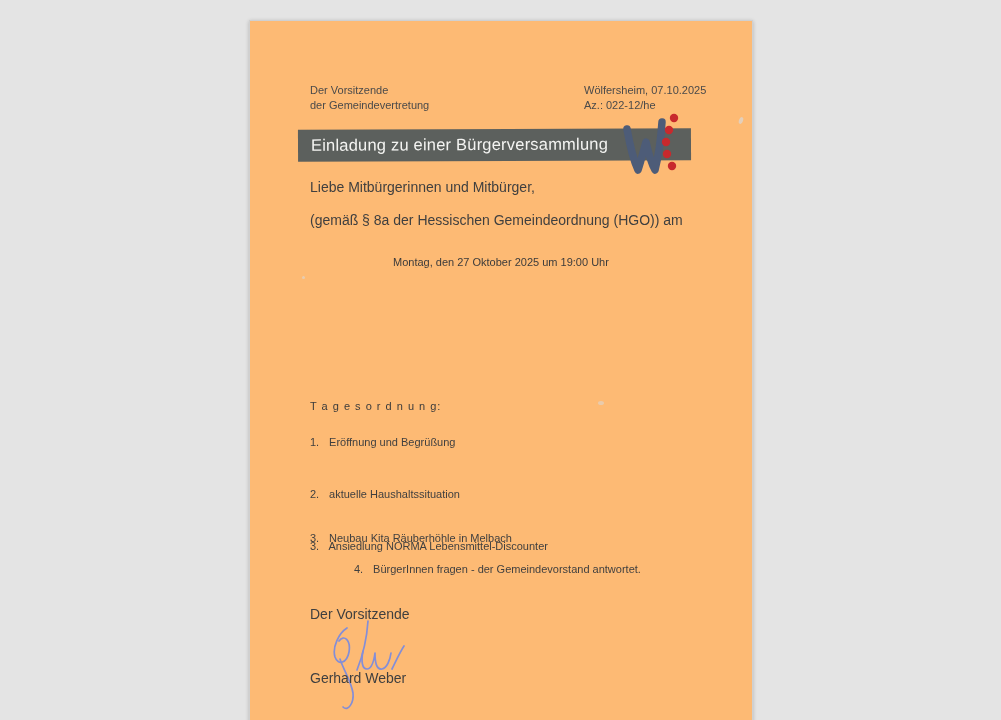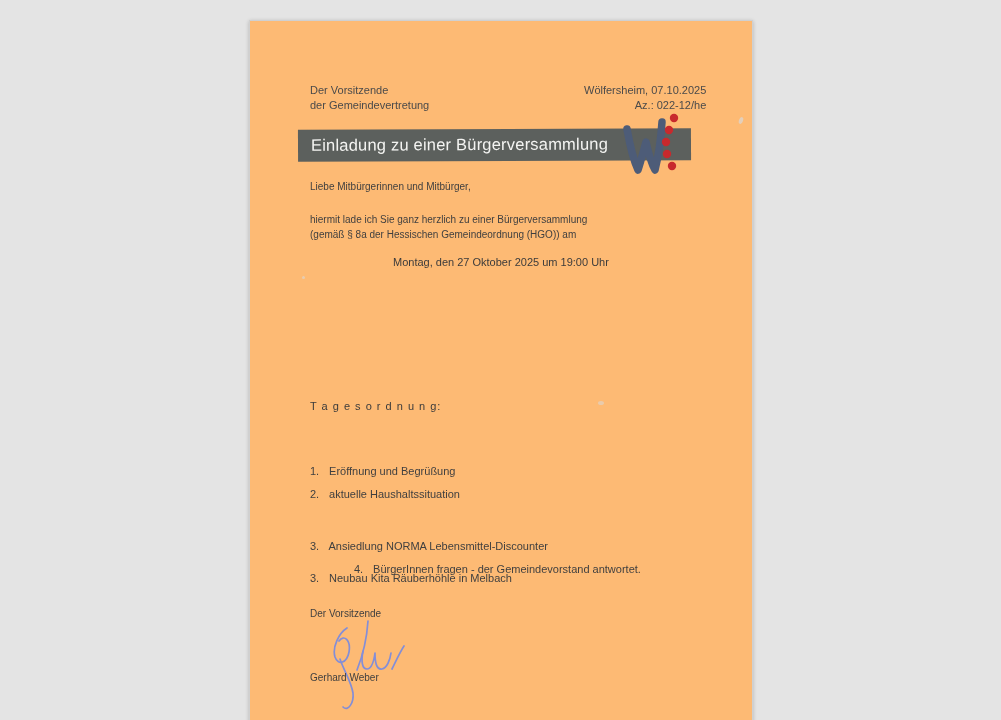--- a/index.html
+++ b/index.html
@@ -11,21 +11,21 @@
   }
   .page{
     position:absolute;left:249px;top:20px;width:504px;height:716px;
     background:#fdba74;
     border:1px solid #d0d0d0;
     box-shadow:0 1px 4px rgba(0,0,0,.22);
     box-sizing:border-box;
   }
   .abs{position:absolute;}
   .lh{font-size:11px;line-height:14.5px;color:#4a4a4a;white-space:nowrap;}
-  .body-text{font-size:10px;line-height:14.5px;color:#3f3f3f;white-space:nowrap;}
+  .body-text{font-size:14px;line-height:14.5px;color:#3f3f3f;white-space:nowrap;}
   .banner{
     left:48px;top:108px;width:393px;height:32px;
     color:#f4f4f2;font-size:16.5px;line-height:31px;
     padding-left:13px;box-sizing:border-box;
     letter-spacing:.2px;white-space:nowrap;
     transform:rotate(-.25deg);
   }
   .logo-svg{left:364px;top:84px;}
   .date-line{
     left:143px;top:235px;font-size:11px;white-space:nowrap;
@@ -45,21 +45,21 @@
 </style>
 </head>
 <body>
 
 <div class="page">
 
   <div class="abs lh" style="left:60px;top:62px;">
     <div>Der Vorsitzende</div>
     <div>der Gemeindevertretung</div>
   </div>
-  <div class="abs lh" style="left:334px;top:62px;text-align:right;">
+  <div class="abs lh" style="left:334px;top:62px;">
     <div>Wölfersheim, 07.10.2025</div>
     <div>Az.: 022-12/he</div>
   </div>
 
   <div class="abs banner" style="background:#5c605d;">
     <span>Einladung zu einer Bürgerversammlung</span>
   </div>
 
   <svg class="abs logo-svg" width="76" height="82" viewBox="0 0 76 82">
     <path d="M13,24 C16,41 20,56 24,65 C27,56 30,44 32,37 C34,46 37,58 41,65 C44,53 47,32 48,17" fill="none" stroke="#4d5c78" stroke-width="7.5" stroke-linecap="round" stroke-linejoin="round"></path>
@@ -68,43 +68,42 @@
       <circle cx="55" cy="25" r="4.2"></circle>
       <circle cx="52" cy="37" r="4.2"></circle>
       <circle cx="53" cy="49" r="4.2"></circle>
       <circle cx="58" cy="61" r="4.2"></circle>
     </g>
   </svg>
 
   <div class="abs body-text" style="left:60px;top:159px;">Liebe Mitbürgerinnen und Mitbürger,</div>
 
   <div class="abs body-text" style="left:60px;top:192px;">
-    <div>hiermit lade ich Sie ganz herzlich zu einer Bürgerversammlung</div>
     <div>(gemäß § 8a der Hessischen Gemeindeordnung (HGO)) am</div>
   </div>
 
   <div class="abs date-line">Montag, den 27 Oktober 2025 um 19:00 Uhr</div>
 
 
 
   <div class="abs agenda-heading">T a g e s o r d n u n g:</div>
 
-  <div class="abs agenda-item" style="top:415px;margin-top:29px;">
+  <div class="abs agenda-item" style="top:415px;">
     <span class="num">1.</span>
     <span>Eröffnung und Begrüßung</span>
   </div>
   <div class="abs agenda-item" style="top:447px;margin-top:20px;">
     <span class="num">2.</span>
     <span>aktuelle Haushaltssituation</span>
   </div>
   <div class="abs agenda-item" style="top:479px;margin-top:40px;">
     <span class="num">3.</span>
     <span>Ansiedlung NORMA Lebensmittel-Discounter</span>
   </div>
-  <div class="abs agenda-item" style="top:511px;margin-top:40px;">
+  <div class="abs agenda-item" style="top:511px;">
     <span class="num">3.</span>
     <span>Neubau Kita Räuberhöhle in Melbach</span>
   </div>
   <div class="abs agenda-item" style="top:542px;margin-left:44px;">
     <span class="num">4.</span>
     <span>BürgerInnen fragen - der Gemeindevorstand antwortet.</span>
   </div>
 
   <div class="abs body-text" style="left:60px;top:586px;">Der Vorsitzende</div>
 

